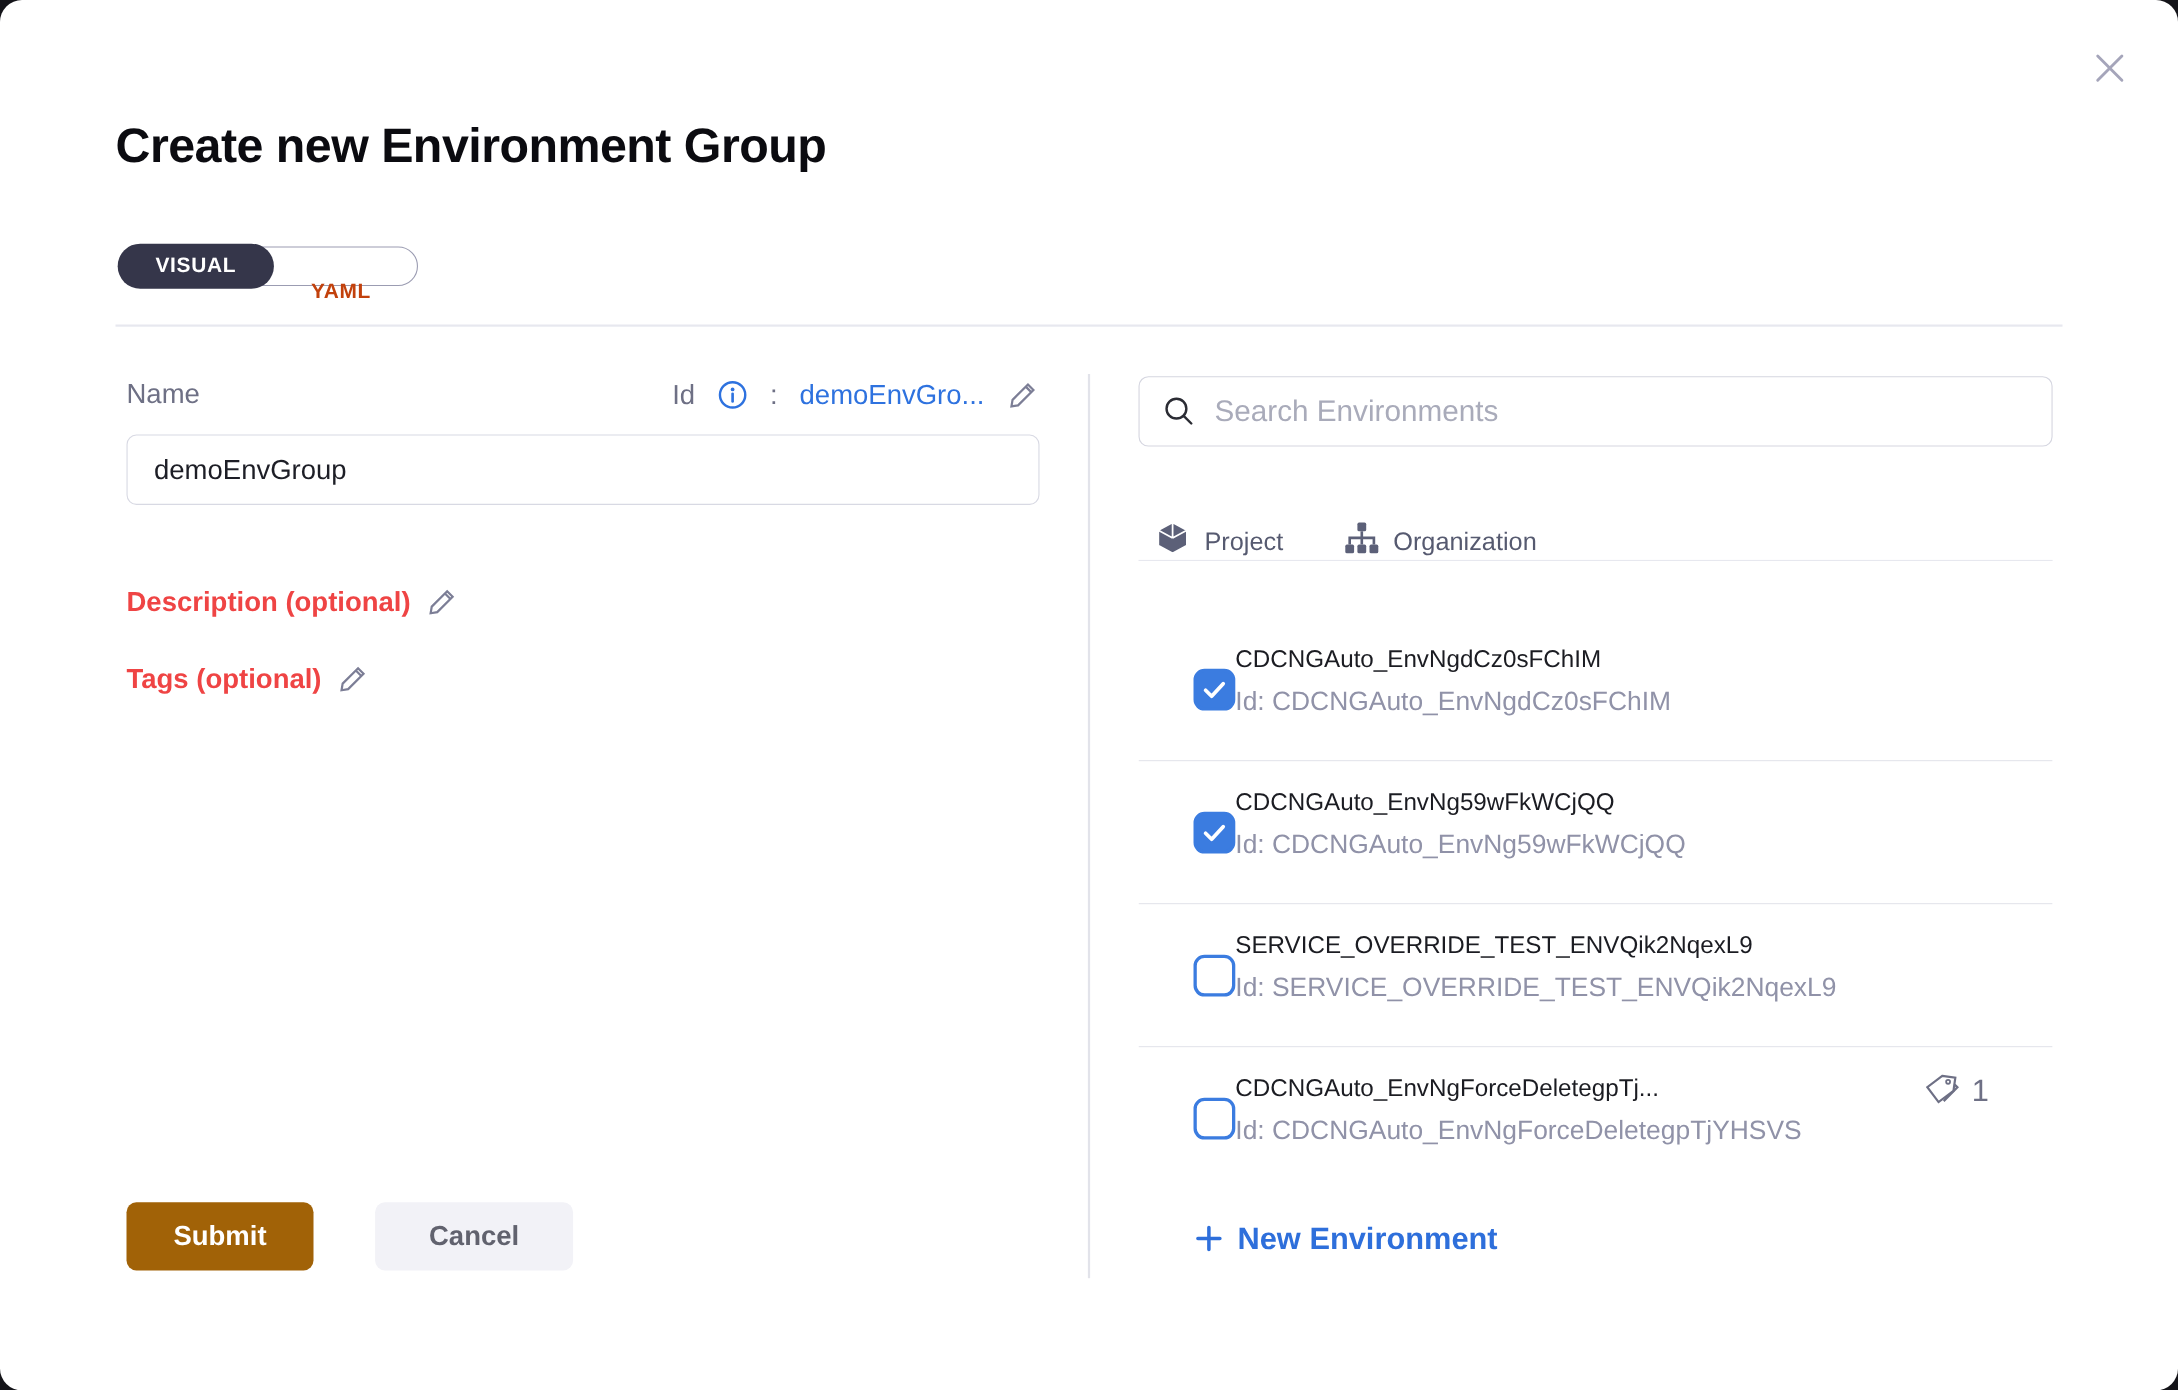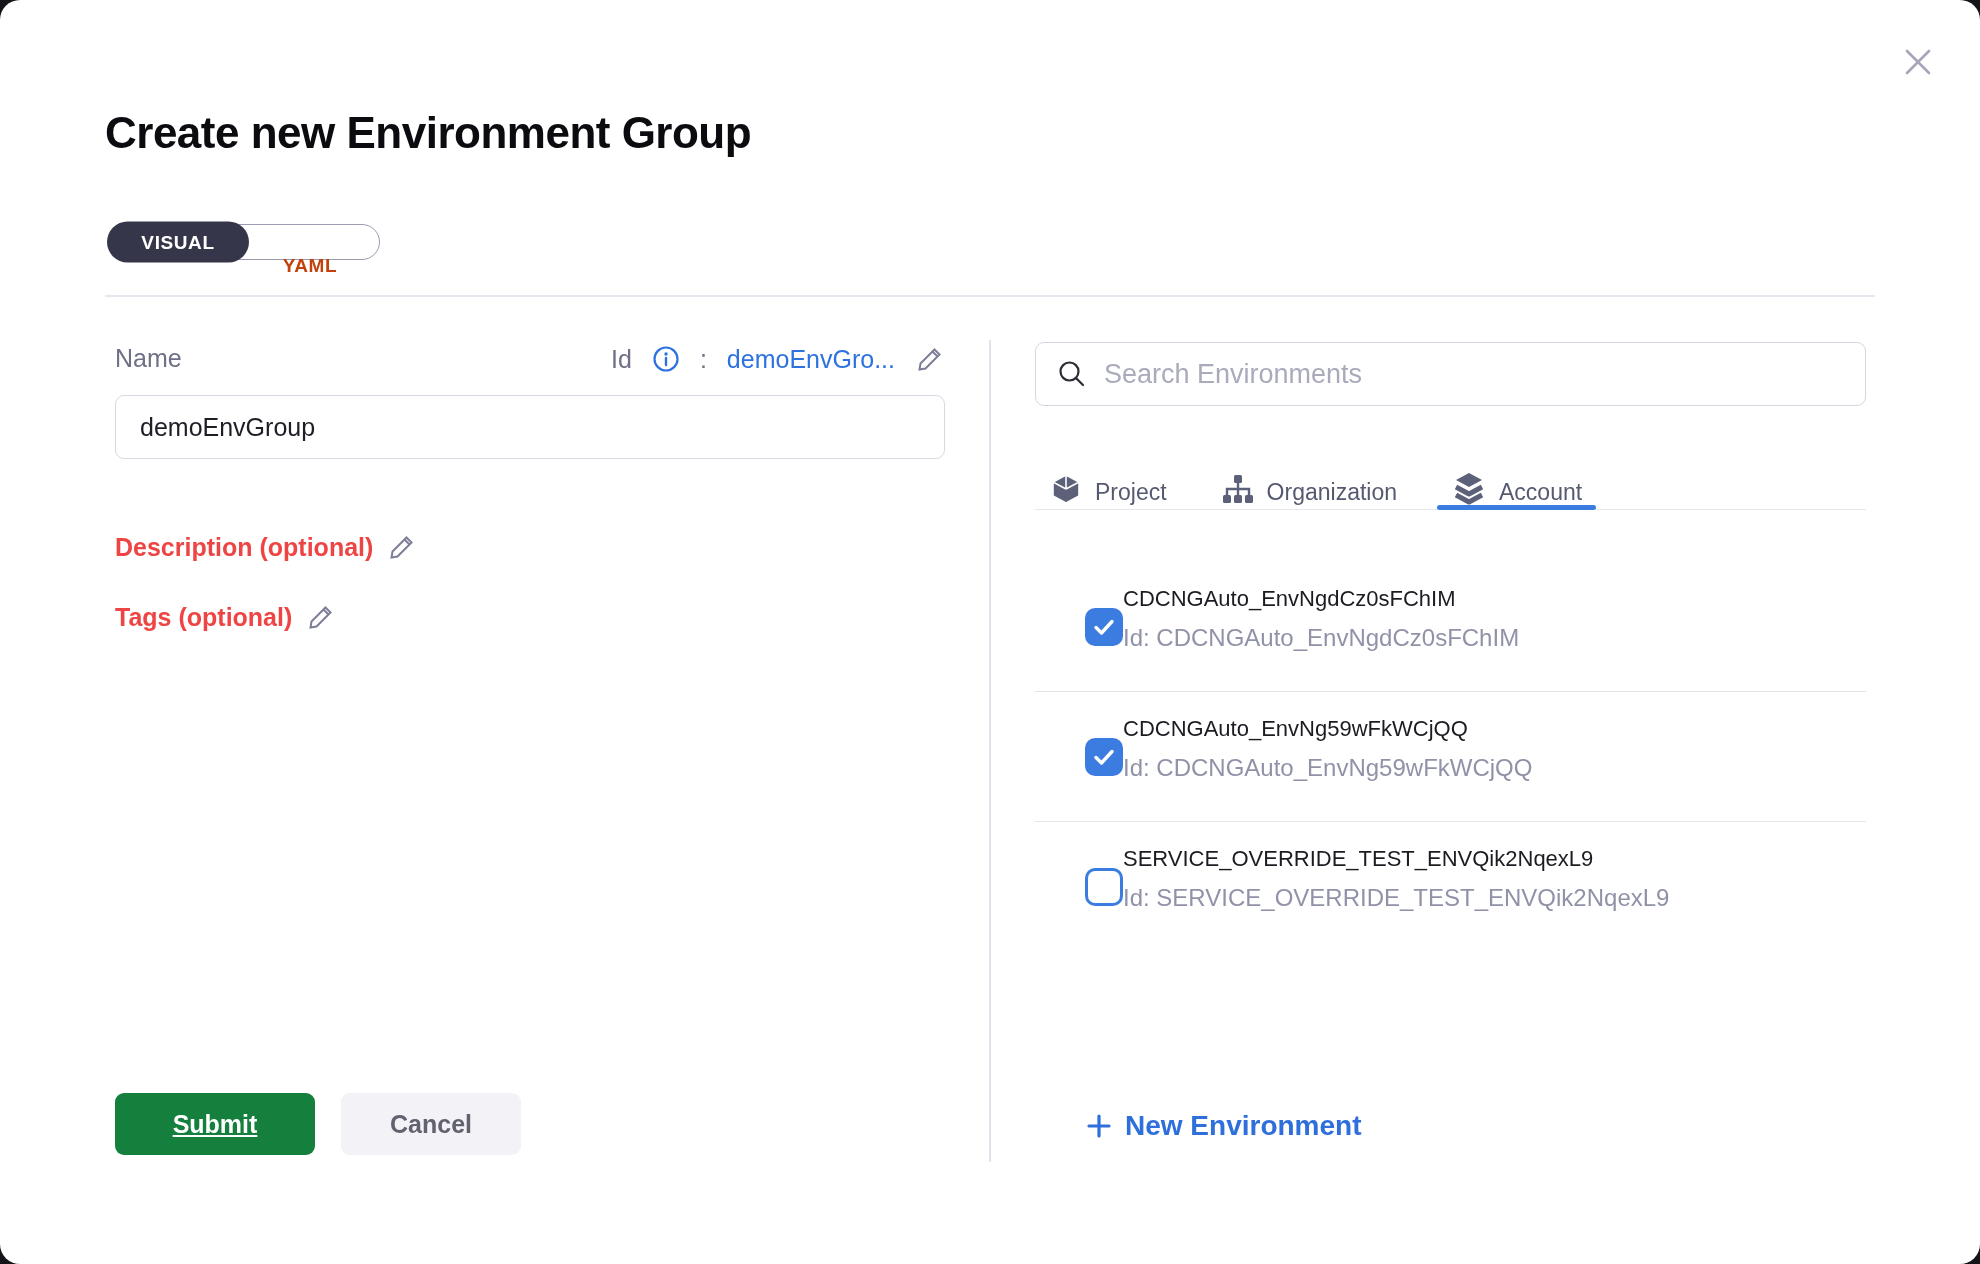--- a/index.html
+++ b/index.html
@@ -27,21 +27,21 @@
   .id-value { color:#2e72df; cursor:pointer; }
   .icon-btn { display:inline-flex; align-items:center; cursor:pointer; }
 
   .name-input { position:absolute; left:115px; top:395px; width:830px; height:64px; border:1.5px solid #d8d9e3; border-radius:9px; padding:0 24px; font-size:25px; color:#1d1e26; font-family:"Liberation Sans", sans-serif; background:#fff; outline:none; }
 
   .opt-row { position:absolute; left:115px; display:flex; align-items:center; gap:14px; font-size:25px; font-weight:700; color:#ef4444; }
   .opt-desc { top:532px; }
   .opt-tags { top:602px; }
 
   .btn { position:absolute; top:1093px; height:62px; border:none; border-radius:9px; font-size:25px; font-weight:700; cursor:pointer; font-family:"Liberation Sans", sans-serif; }
-  .btn-submit { left:115px; width:200px; background:#15803d; color:#ffffff;text-decoration:underline; }
+  .btn-submit { left:115px; width:170px; background:#a16207; color:#ffffff; }
   .btn-cancel { left:341px; width:180px; background:#f2f2f7; color:#61626e; }
 
   
   .right-panel { position:absolute; left:1035px; top:342px; width:831px; }
   .search-box { position:relative; width:831px; height:64px; border:1.5px solid #d5d6e0; border-radius:9px; background:#fff; display:flex; align-items:center; padding:0 20px; gap:16px; }
   .search-box input { border:none; outline:none; flex:1; font-size:27px; color:#1d1e26; font-family:"Liberation Sans", sans-serif; }
   .search-box input::placeholder { color:#a9abba; }
 
   .tabs { position:absolute; top:98px; left:0; width:831px; height:70px; display:flex; gap:26px; border-bottom:1.5px solid #e7e8ef; }
   .tab { position:relative; display:flex; align-items:flex-end; gap:12px; padding:0 14px; font-size:23px; color:#565a70; cursor:pointer; height:66px; }
@@ -149,28 +149,20 @@
       <div class="tab">
         <svg width="34" height="34" viewBox="0 0 34 34">
           <rect x="13" y="3" width="8" height="8" rx="1.5" fill="#5c6078"></rect>
           <path d="M17 11 L17 17 M6 23 L6 17 L28 17 L28 23 M17 17 L17 23" stroke="#5c6078" stroke-width="2.4" fill="none"></path>
           <rect x="2" y="23" width="8" height="8" rx="1.5" fill="#5c6078"></rect>
           <rect x="13" y="23" width="8" height="8" rx="1.5" fill="#5c6078"></rect>
           <rect x="24" y="23" width="8" height="8" rx="1.5" fill="#5c6078"></rect>
         </svg>
         <span>Organization</span>
       </div>
-      <div class="tab active">
-        <svg width="36" height="36" viewBox="0 0 36 36">
-          <path d="M18 3 L31 10 L18 17 L5 10 Z" fill="#5c6078"></path>
-          <path d="M5 17 L18 24 L31 17" fill="none" stroke="#5c6078" stroke-width="5" stroke-linejoin="round"></path>
-          <path d="M5 25 L18 32 L31 25" fill="none" stroke="#5c6078" stroke-width="5" stroke-linejoin="round"></path>
-        </svg>
-        <span>Account</span>
-      </div>
     </div>
 
     <div class="env-list">
       <div class="env-rows">
 
         <div class="env-row">
           <span class="checkbox checked">
             <svg width="26" height="26" viewBox="0 0 26 26">
                 <path d="M5 13.5 L10.5 19 L21 7.5" fill="none" stroke="#ffffff" stroke-width="3.4" stroke-linecap="round" stroke-linejoin="round"></path>
               </svg>
@@ -196,20 +188,37 @@
         <div class="env-row">
           <span class="checkbox">
             
           </span>
           <div class="env-main">
             <div class="env-name">SERVICE_OVERRIDE_TEST_ENVQik2NqexL9</div>
             <div class="env-id">Id: SERVICE_OVERRIDE_TEST_ENVQik2NqexL9</div>
           </div>
         </div>
 
+        <div class="env-row">
+          <span class="checkbox">
+            
+          </span>
+          <div class="env-main">
+            <div class="env-name">CDCNGAuto_EnvNgForceDeletegpTj...</div>
+            <div class="env-id">Id: CDCNGAuto_EnvNgForceDeletegpTjYHSVS</div>
+          </div>
+          <div class="tag-badge">
+            <svg width="36" height="36" viewBox="0 0 36 36">
+              <path d="M16 4 L28 4 L28 16 L16 28 L4 16 Z" transform="rotate(8 16 16)" fill="none" stroke="#6e7085" stroke-width="2"></path>
+              <circle cx="23" cy="9.5" r="1.8" fill="none" stroke="#6e7085" stroke-width="1.6"></circle>
+              <path d="M29 12 L31.5 14.5 L19 27" fill="none" stroke="#6e7085" stroke-width="2"></path>
+            </svg>
+            <span>1</span>
+          </div>
+        </div>
 
       </div>
     </div>
 
     <div class="new-env">
       <svg width="28" height="28" viewBox="0 0 28 28">
         <path d="M14 4 L14 24 M4 14 L24 14" stroke="#2e6fdb" stroke-width="3.2" stroke-linecap="round"></path>
       </svg>
       <span>New Environment</span>
     </div>

